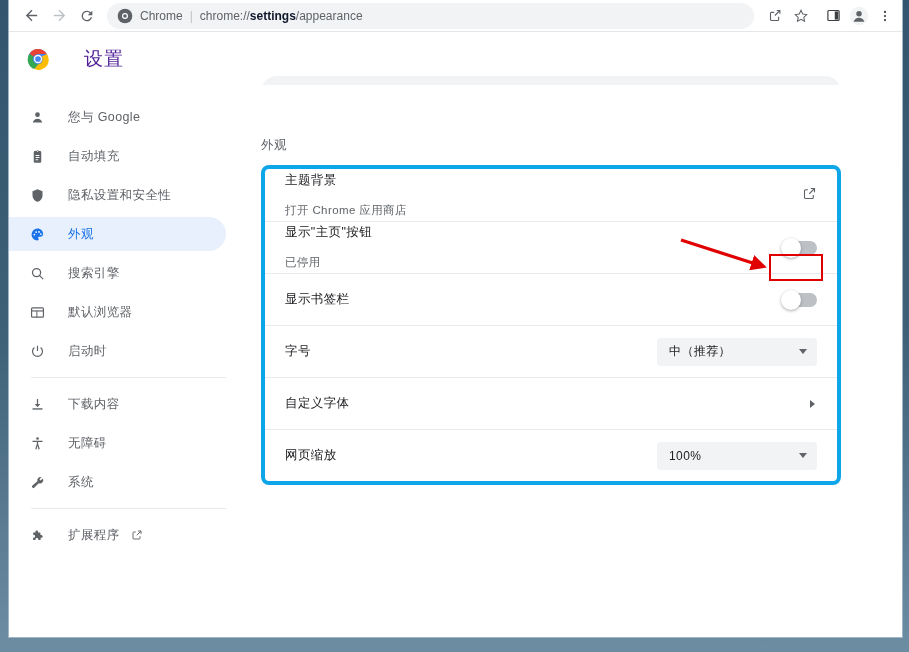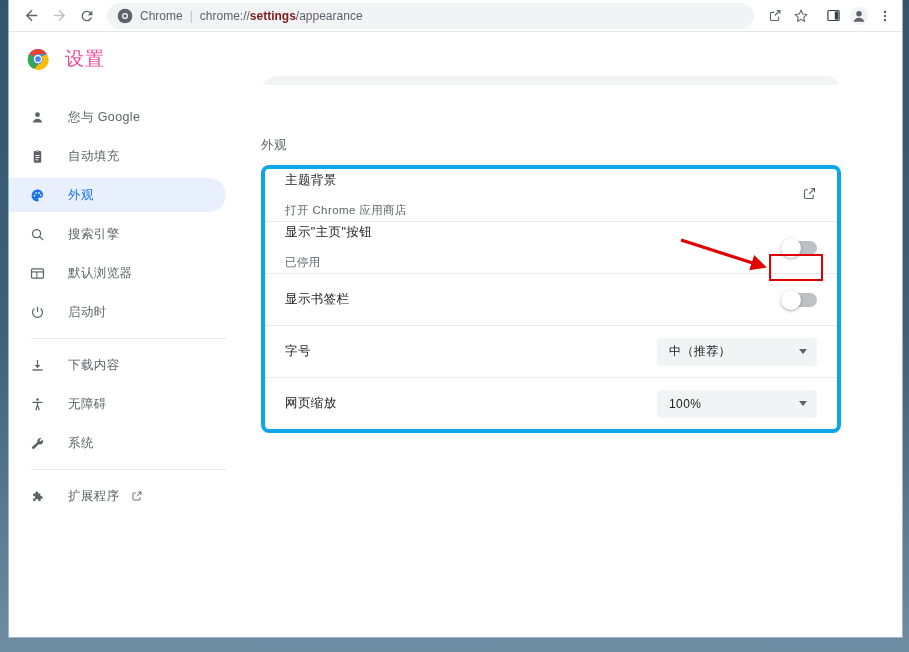--- a/index.html
+++ b/index.html
@@ -60,21 +60,21 @@
     font-size: 12px; color: #5f6368; white-space: nowrap;
     flex: none;
   }
   #omnibox-sep {
     color: #bdc1c6; margin: 0 7px; font-size: 12px; flex: none;
   }
   #omnibox-url {
     font-size: 12px; color: #5f6368; white-space: nowrap;
     overflow: hidden; text-overflow: ellipsis;
   }
-  #omnibox-url b { color: #7f1d1d; font-weight: 700; }
+  #omnibox-url b { color: #0f172a; font-weight: 700; }
 
   .tb-icon {
     width: 26px; height: 26px; flex: none;
     display: flex; align-items: center; justify-content: center;
   }
   #tb-right { display: flex; align-items: center; padding-right: 6px; flex: none; }
   #tb-right .sp { width: 6px; }
 
   
   #settings-page {
@@ -87,22 +87,22 @@
 
   #settings-header {
     position: absolute;
     left: 0; top: 0;
     width: 895px; height: 52px;
     display: flex; align-items: center;
     background: #ffffff;
   }
   #settings-logo { margin-left: 18px; width: 22px; height: 22px; flex: none; }
   #settings-title {
-    margin-left: 16px;
-    font-size: 19px; color: #ec4899; font-weight: 500;
+    margin-left: 35px;
+    font-size: 19px; color: #4c1d95; font-weight: 500;
     letter-spacing: 1px;
     flex: none;
   }
   #search-box {
     position: absolute;
     left: 252px; top: 43px;
     width: 580px; height: 32px;
     background: #f1f3f4;
     border-radius: 16px;
     display: flex; align-items: center;
@@ -371,20 +371,28 @@
 
       <div class="side-item">
         <span class="ico">
           <svg width="15" height="15" viewBox="0 0 24 24" fill="#5f6368">
                 <path d="M16 3h-2.2a2 2 0 0 0-3.6 0H8a2 2 0 0 0-2 2v15a2 2 0 0 0 2 2h8a2 2 0 0 0 2-2V5a2 2 0 0 0-2-2zm-4 0a.9.9 0 1 1 0 1.8.9.9 0 0 1 0-1.8zm3 8H9V9.4h6zm0 3.4H9v-1.6h6zm-2 3.4H9v-1.6h4z"></path>
               </svg>
         </span>
         <span class="lbl">自动填充</span>
       </div>
 
+      <div class="side-item">
+        <span class="ico">
+          <svg width="15" height="15" viewBox="0 0 24 24" fill="#5f6368">
+                <path d="M12 2L4 5.2v6.2c0 5 3.4 9.6 8 10.6 4.6-1 8-5.6 8-10.6V5.2z"></path>
+              </svg>
+        </span>
+        <span class="lbl">隐私设置和安全性</span>
+      </div>
 
       <div class="side-item selected">
         <span class="ico">
           <svg width="15" height="15" viewBox="0 0 24 24" fill="#1a73e8">
                 <path d="M12 2.5A9.5 9.5 0 0 0 2.5 12c0 5.2 4.3 9.5 9.5 9.5 1.2 0 2-.8 2-1.8 0-.5-.2-.9-.5-1.2-.3-.3-.5-.7-.5-1.2 0-1 .8-1.8 1.8-1.8h1.9c2.3 0 4.3-1.9 4.3-4.3C21 6.4 17 2.5 12 2.5z"></path>
                 <circle cx="7" cy="12" r="1.4" fill="#fff"></circle>
                 <circle cx="9.8" cy="8" r="1.4" fill="#fff"></circle>
                 <circle cx="14.4" cy="7.8" r="1.4" fill="#fff"></circle>
                 <circle cx="17.4" cy="11.4" r="1.3" fill="#fff"></circle>
               </svg>
@@ -527,20 +535,28 @@
             <div class="row-title">字号</div>
           </div>
           <div class="row-right">
             <div class="select">
               <span class="val">中（推荐）</span>
               <span class="caret"></span>
             </div>
           </div>
         </div>
 
+        <div class="row tall">
+          <div class="row-texts">
+            <div class="row-title">自定义字体</div>
+          </div>
+          <div class="row-right">
+            <span class="chevron-right"></span>
+          </div>
+        </div>
 
         <div class="row tall">
           <div class="row-texts">
             <div class="row-title">网页缩放</div>
           </div>
           <div class="row-right">
             <div class="select">
               <span class="val">100%</span>
               <span class="caret"></span>
             </div>

